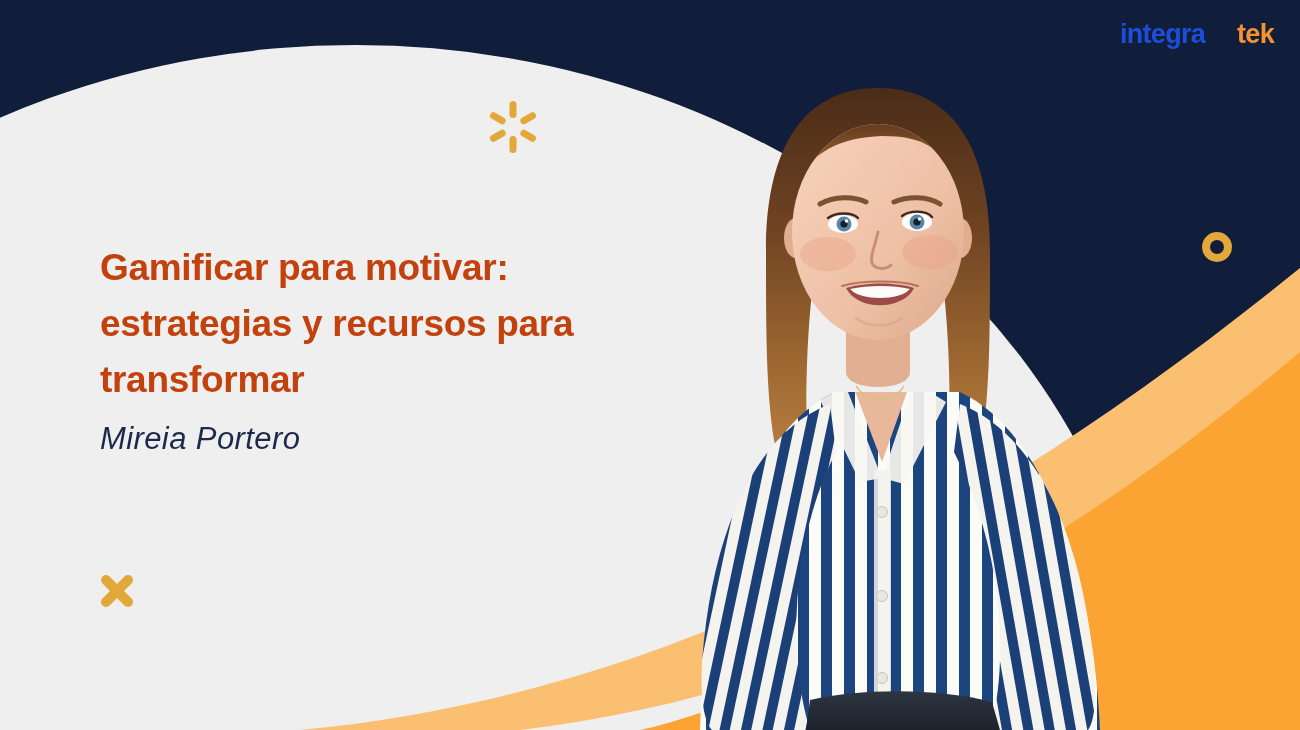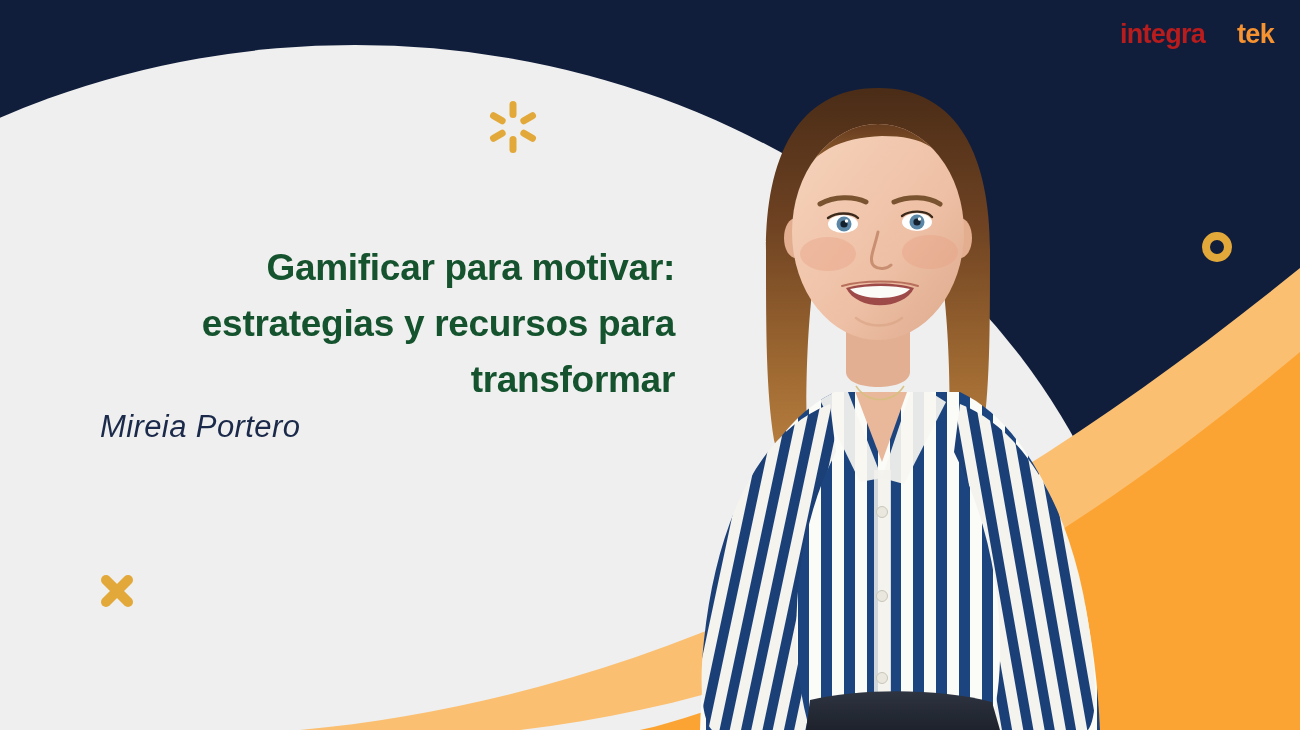--- a/index.html
+++ b/index.html
@@ -32,39 +32,39 @@
   .logo {
     position:absolute;
     right:26px; top:21px;
     z-index:40;
     font-size:27px;
     font-weight:bold;
     letter-spacing:-0.7px;
     line-height:1;
     white-space:nowrap;
   }
-  .logo .w { color:#b91c1c; }
+  .logo .w { color:#1d4ed8; }
   .logo .o { color:#F79230;margin-left:32px; }
 
   
   .text-block {
     position:absolute;
     left:100px; top:240px;
     width:575px;
     z-index:35;
   }
   .title {
-    color:#14532d;
+    color:#c2410c;
     font-size:37px;
     font-weight:bold;
     line-height:1.52;
     letter-spacing:-0.3px;
-    text-align:right;
   }
   .speaker {
+    margin-top:12px;
     color:#1B2A4A;
     font-size:31px;
     font-style:italic;
     font-weight:300;
     letter-spacing:0.4px;
   }
 
   
   .spark {
     position:absolute;

